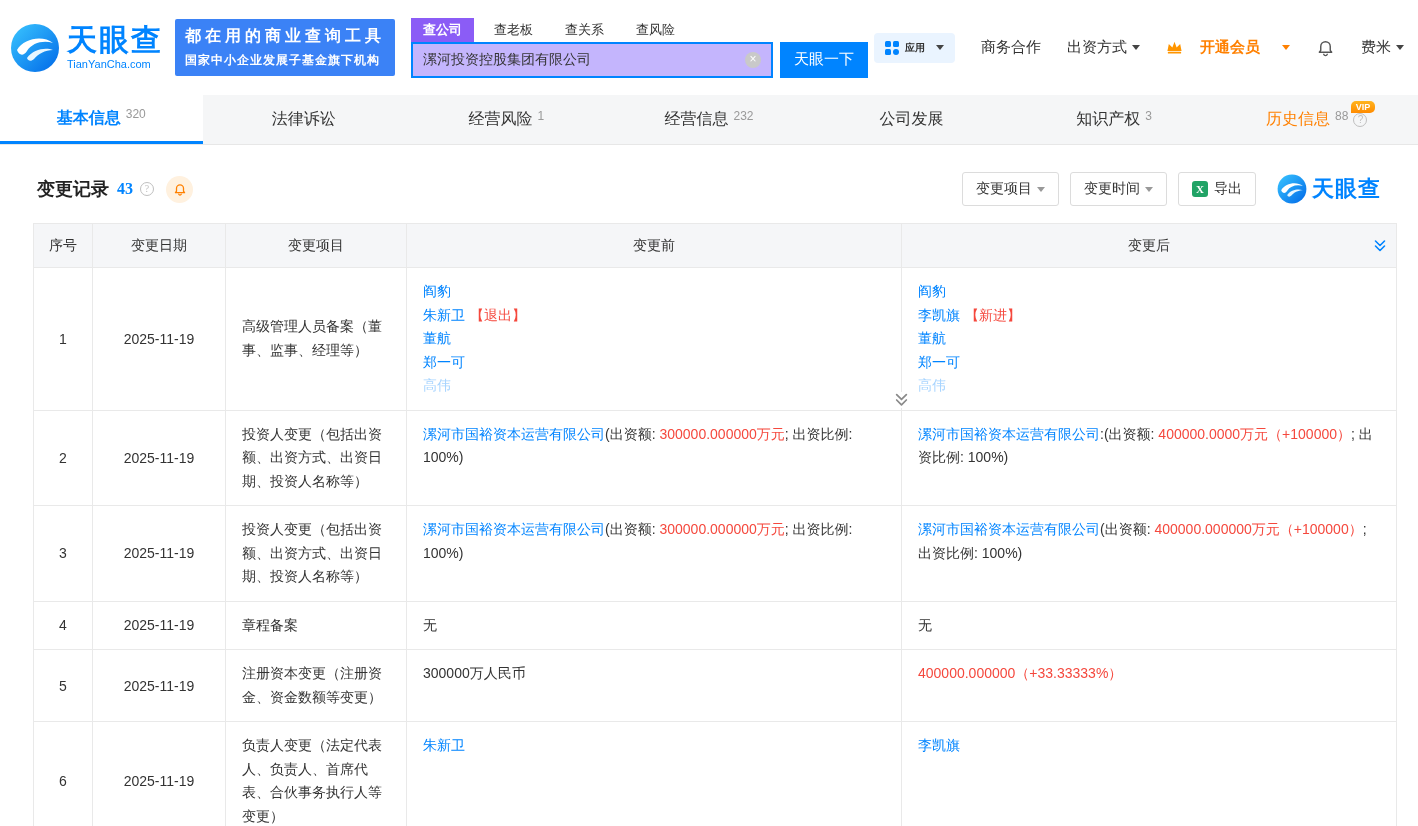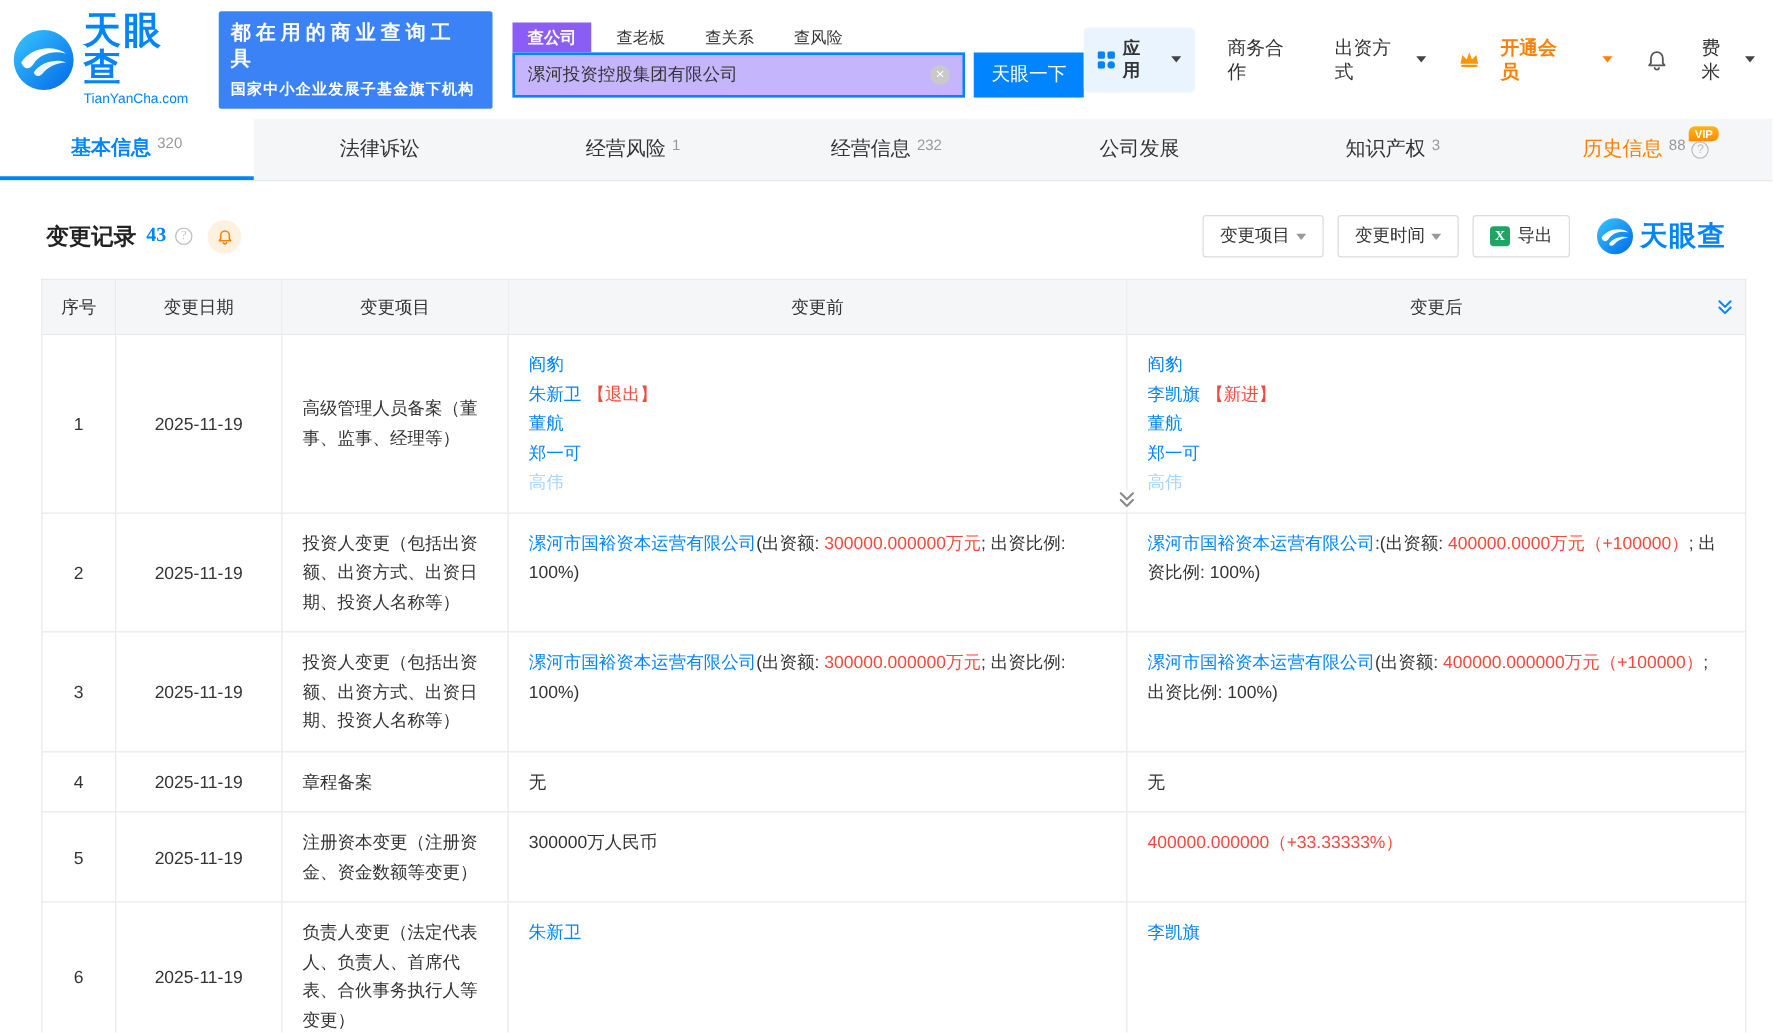--- a/index.html
+++ b/index.html
@@ -20,21 +20,21 @@
   .search-tabs { display:flex; gap:8px; height:24px; align-items:flex-end; }
   .stab { font-size:13px; padding:3px 12px; cursor:pointer; color:#333; }
   .stab.active { background:#8b5cf6; color:#fff; font-weight:bold; }
   .search-row { display:flex; margin-top:0; }
   .search-box { width:362px; height:36px; border:2px solid #0084ff; display:flex; align-items:center; padding:0 10px; background:#c4b5fd; }
   .search-input { flex:1; border:none; outline:none; font-size:14px; color:#333; font-family:inherit; background:transparent; }
   .clear-btn { width:16px; height:16px; border-radius:50%; background:#c9c9c9; color:#fff; font-size:12px; line-height:15px; text-align:center; cursor:pointer; flex:0 0 auto; }
   .search-btn { width:88px; height:36px; margin-left:7px; background:#0084ff; color:#fff; font-size:15px; border:none; cursor:pointer; font-family:inherit; }
 
   .top-right { margin-left:auto; display:flex; align-items:center; gap:26px; font-size:15px; }
-  .apps-btn { background:#eaf4ff; border-radius:4px; padding:8px 11px; display:flex; align-items:center; gap:6px; font-weight:bold; cursor:pointer; font-size:14px; }
+  .apps-btn { background:#eaf4ff; border-radius:4px; padding:8px 11px; display:flex; align-items:center; gap:6px; font-weight:bold; cursor:pointer; font-size:10px; }
   .nav-link { cursor:pointer; display:flex; align-items:center; }
   .vip-link { color:#ff8000; font-weight:bold; display:flex; gap:17px; align-items:center; cursor:pointer; }
   .bell-btn { cursor:pointer; display:flex; align-items:center; }
   .caret { display:inline-block; width:0; height:0; border-left:4px solid transparent; border-right:4px solid transparent; border-top:5px solid #444; margin-left:5px; }
   .caret.gray { border-top-color:#999; }
   .caret.orange { border-top-color:#ff8000; }
 
   
   .main-tabs { display:flex; height:50px; background:#f5f6f7; border-bottom:1px solid #e7e7e7; }
   .mtab { flex:1; display:flex; align-items:center; justify-content:center; gap:5px; font-size:16px; cursor:pointer; position:relative; color:#333; }

